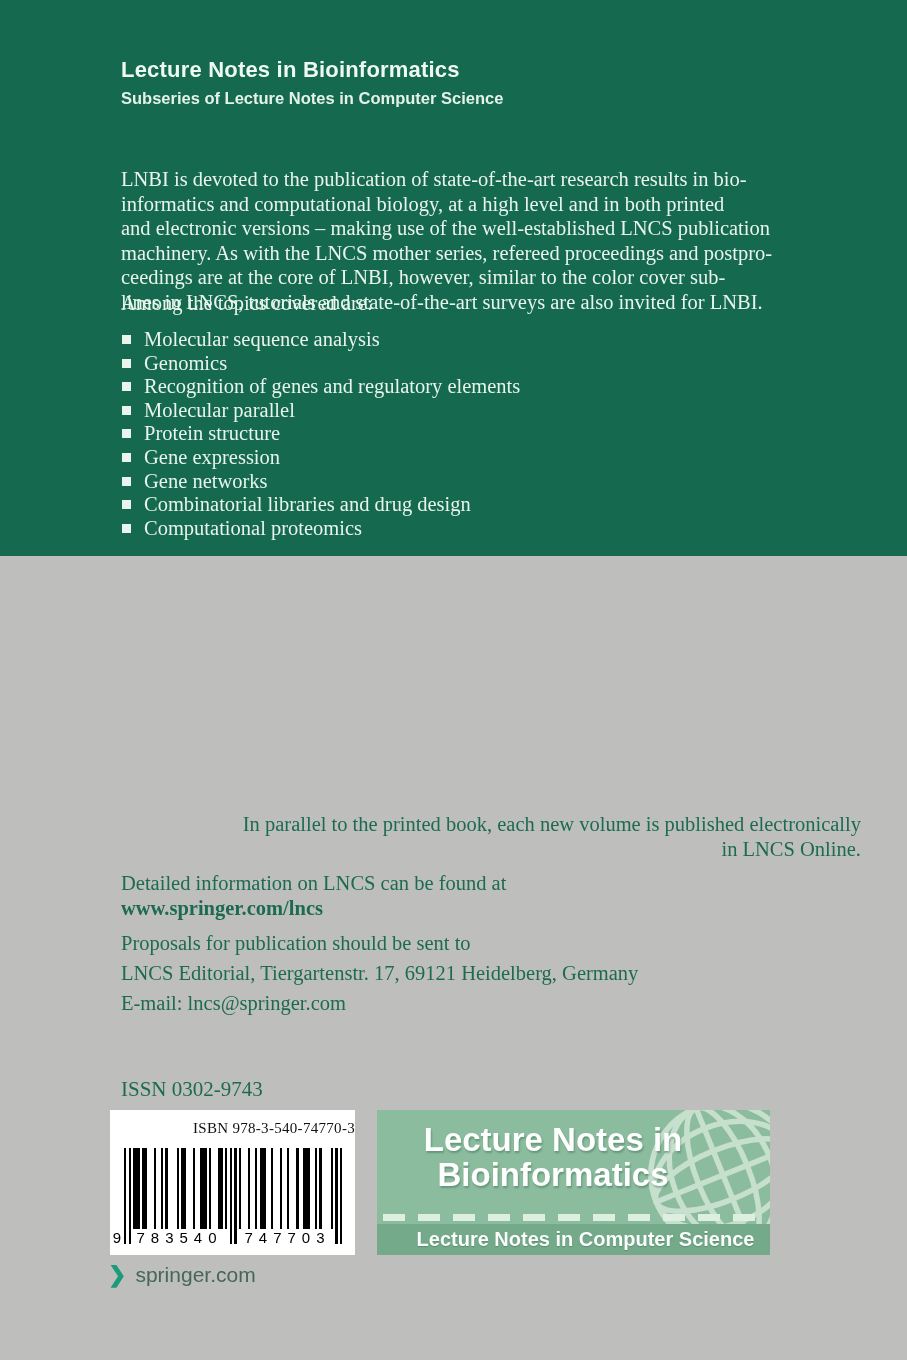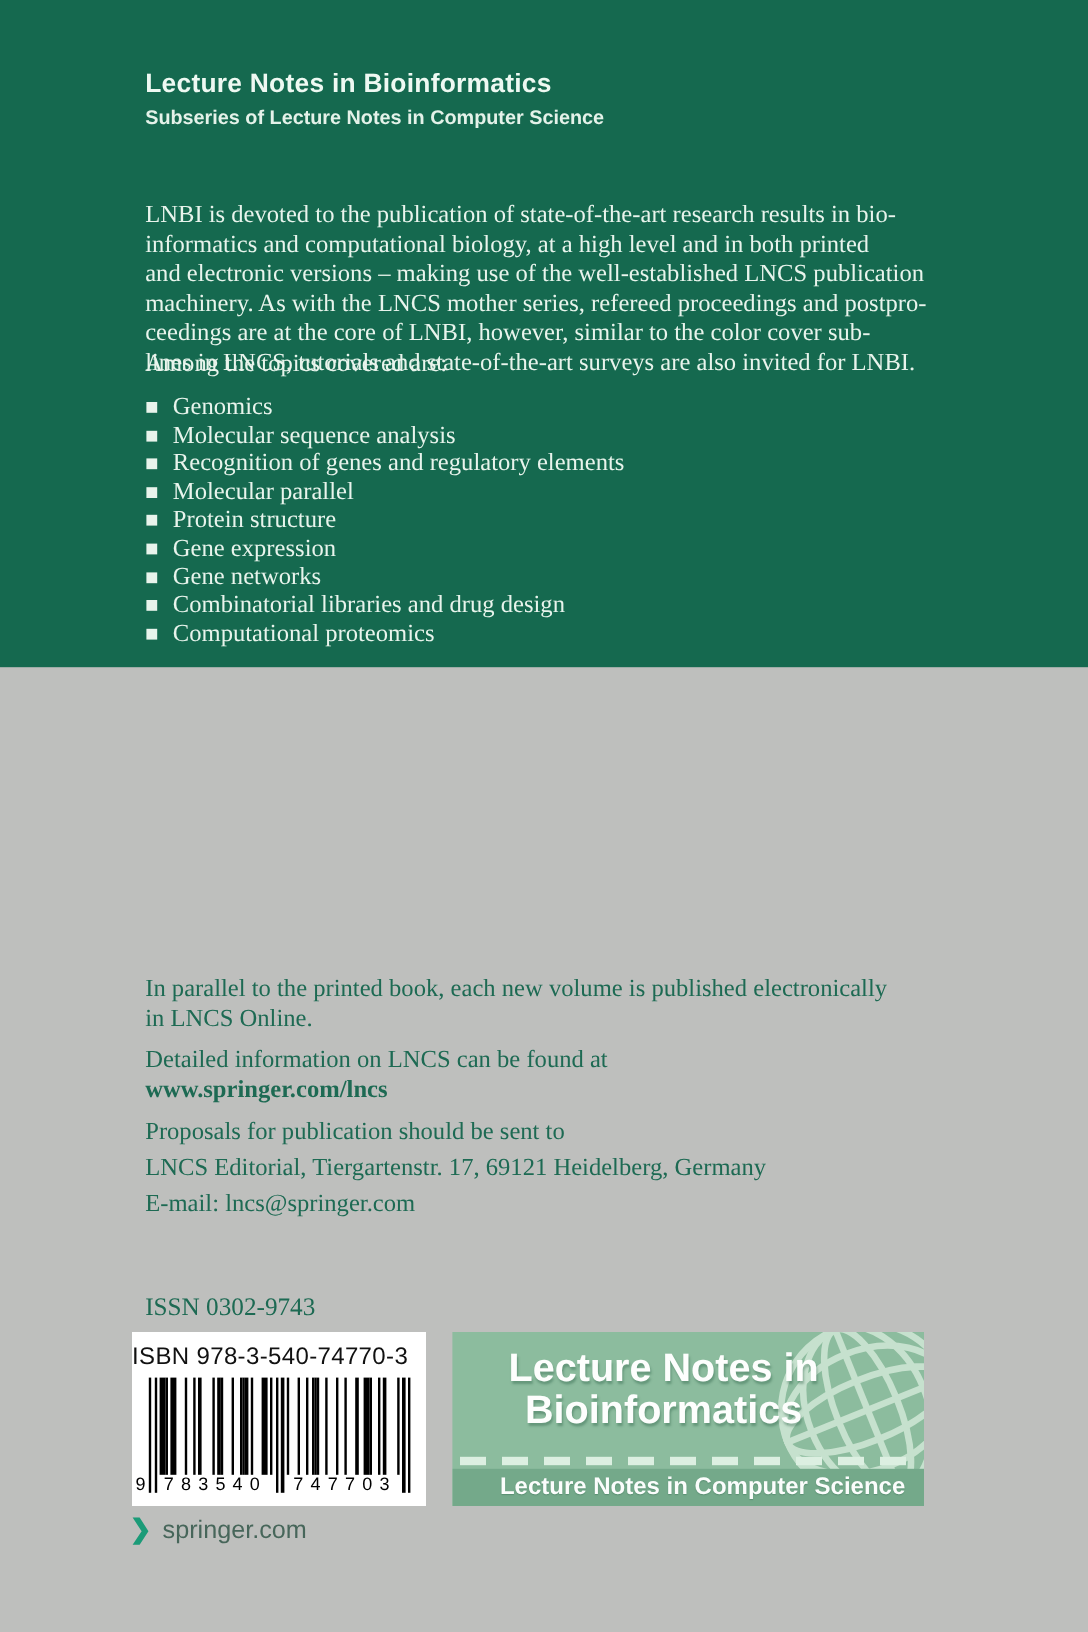--- a/index.html
+++ b/index.html
@@ -25,31 +25,31 @@
          font-weight:bold;font-size:16.5px;color:#e4f2e9;text-align:right;}
 
   .intro{position:absolute;left:121px;top:139px;width:770px;font-size:20.5px;line-height:24.6px;
          color:var(--light-text);white-space:pre-line;margin-top:28px;}
   .topics-heading{position:absolute;left:121px;top:292px;font-size:20.5px;color:var(--light-text);}
   .topics{position:absolute;left:121px;top:328px;list-style:none;}
   .topics li{position:relative;padding-left:23px;font-size:20.5px;line-height:23.6px;color:var(--light-text);}
   .sq{position:absolute;left:1px;top:7px;width:9px;height:9px;background:#e8f4ec;}
 
   .green-text{color:var(--dark-green);font-size:20.5px;}
-  .parallel{position:absolute;left:121px;top:812px;width:740px;line-height:24.5px;white-space:pre-line;}
+  .parallel{position:absolute;left:121px;top:812px;width:740px;line-height:24.5px;white-space:pre-line;text-align:right;}
   .detailed{position:absolute;left:121px;top:872px;}
   .lncs-url{position:absolute;left:121px;top:897px;font-weight:bold;}
   .proposals{position:absolute;left:121px;top:932px;}
   .editorial{position:absolute;left:121px;top:962px;}
   .email{position:absolute;left:121px;top:992px;}
   .issn{position:absolute;left:121px;top:1077px;font-size:21px;}
 
   .barcode-box{position:absolute;left:110px;top:1110px;width:245px;height:145px;background:#ffffff;}
-  .isbn-label{position:absolute;left:0;top:10px;width:100%;text-align:left;
-      font-family:Liberation Sans, sans-serif;font-size:20px;color:#111;letter-spacing:.3px;}
+  .isbn-label{position:absolute;left:0;top:10px;width:100%;text-align:right;
+      font-family:Liberation Serif, serif;font-size:15px;color:#111;letter-spacing:.3px;}
   .bars-wrap{position:absolute;left:14px;top:38px;width:219px;height:100px;}
   .mod{display:inline-block;width:2.3px;height:81px;vertical-align:top;}
   .mod.bar{background:#000;}
   .mod.tall{height:96px;}
   .bc-digit{position:absolute;bottom:2px;font-family:"Liberation Sans",sans-serif;
       font-size:15px;color:#000;text-align:center;}
   .bc-d0{left:-13px;width:12px;}
   .bc-d1{left:8px;width:95px;letter-spacing:6px;}
   .bc-d2{left:116px;width:95px;letter-spacing:6px;}
 
@@ -78,22 +78,22 @@
     <div class="title">Lecture Notes in Bioinformatics</div>
     <div class="subtitle">Subseries of Lecture Notes in Computer Science</div>
     <div class="intro">LNBI is devoted to the publication of state-of-the-art research results in bio-
 informatics and computational biology, at a high level and in both printed
 and electronic versions – making use of the well-established LNCS publication
 machinery. As with the LNCS mother series, refereed proceedings and postpro-
 ceedings are at the core of LNBI, however, similar to the color cover sub-
 lines in LNCS, tutorials and state-of-the-art surveys are also invited for LNBI.</div>
     <div class="topics-heading">Among the topics covered are:</div>
     <ul class="topics">
+      <li><span class="sq"></span><span>Molecular sequence analysis</span></li>
       <li><span class="sq"></span><span>Genomics</span></li>
-      <li><span class="sq"></span><span>Molecular sequence analysis</span></li>
       <li><span class="sq"></span><span>Recognition of genes and regulatory elements</span></li>
       <li><span class="sq"></span><span>Molecular parallel</span></li>
       <li><span class="sq"></span><span>Protein structure</span></li>
       <li><span class="sq"></span><span>Gene expression</span></li>
       <li><span class="sq"></span><span>Gene networks</span></li>
       <li><span class="sq"></span><span>Combinatorial libraries and drug design</span></li>
       <li><span class="sq"></span><span>Computational proteomics</span></li>
     </ul>
   </div>
 

